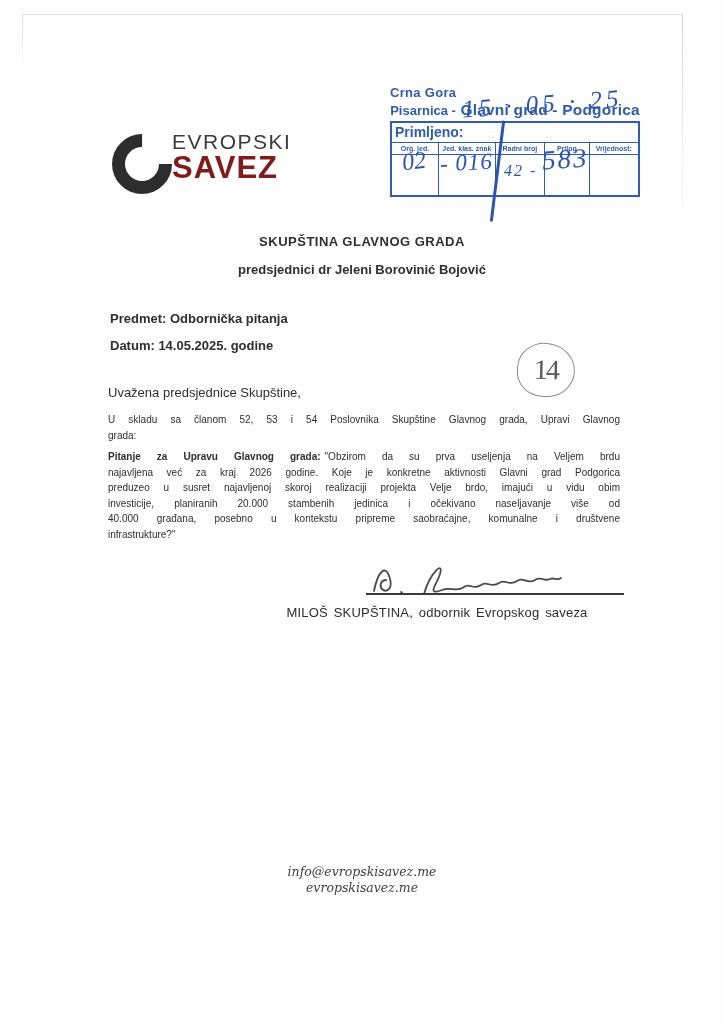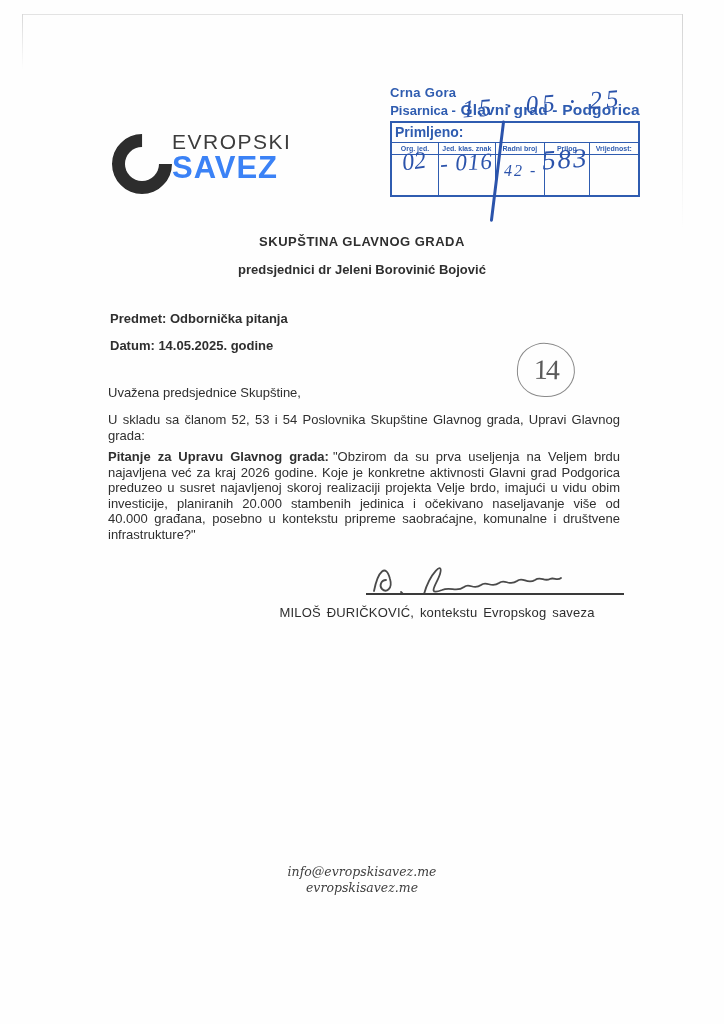--- a/index.html
+++ b/index.html
@@ -14,21 +14,21 @@
 
   
   .logo{position:absolute;left:112px;top:131px;width:200px;height:66px;}
   .logo-arc{
     position:absolute;left:0;top:3px;width:34px;height:34px;
     border:13px solid #2d2d2d;border-top-color:transparent;border-radius:50%;
     transform:rotate(45deg);
   }
   .logo-text{position:absolute;left:60px;top:0;}
   .logo-line1{font-size:21px;font-weight:300;letter-spacing:1.5px;color:#3c3c3c;line-height:21px;}
-  .logo-line2{font-size:31px;font-weight:800;letter-spacing:1px;color:#3b82f6;line-height:32px;}
+  .logo-line2{font-size:31px;font-weight:800;letter-spacing:1px;color:#7f1d1d;line-height:32px;}
 
   
   .stamp{position:absolute;left:390px;top:86px;width:250px;color:#2f5cb0;}
   .stamp-country{text-align:left;font-size:13px;font-weight:600;letter-spacing:.3px;line-height:14px;}
   .stamp-office{text-align:center;line-height:17px;white-space:nowrap;margin-top:1px;}
   .stamp-office .prefix{font-size:13px;font-weight:600;}
   .stamp-office .main{font-size:15.5px;font-weight:700;letter-spacing:.2px;text-align:right;}
   .stamp-table{margin-top:2px;width:246px;border:2px solid #2f5cb0;}
   .stamp-row{display:flex;border-bottom:1.5px solid #2f5cb0;}
   .stamp-row:last-child{border-bottom:none;}
@@ -43,21 +43,21 @@
   .hand-org{position:absolute;left:12px;top:62px;font-size:24px;transform:rotate(-8deg);}
   .hand-klas{position:absolute;left:50px;top:64px;font-size:23px;transform:rotate(-3deg);letter-spacing:1px;}
   .hand-slash{position:absolute;left:106px;top:34px;width:2.5px;height:102px;background:#2b53ab;transform:rotate(7deg);border-radius:2px;}
   .hand-radni{position:absolute;left:114px;top:76px;font-size:16px;letter-spacing:2px;}
   .hand-prilog{position:absolute;left:152px;top:58px;font-size:27px;letter-spacing:2px;transform:rotate(-4deg);}
 
   
   .line{position:absolute;font-size:13px;line-height:15.5px;}
   .b{font-weight:700;}
   .center-col{left:107px;width:510px;text-align:center;}
-  .para{position:absolute;left:108px;width:512px;font-size:13px;line-height:15.5px;}
+  .para{position:absolute;left:108px;width:512px;font-size:10px;line-height:15.5px;}
   .jline{text-align:justify;text-align-last:justify;}
   .lline{text-align:left;}
   .q-label{font-weight:700;margin-right:4px;}
 
   
   .circle14{
     position:absolute;left:517px;top:343px;width:56px;height:52px;
     border:1.6px solid #8a8a8a;border-radius:48% 52% 50% 46%;
     transform:rotate(4deg);
     display:flex;align-items:center;justify-content:center;
@@ -150,20 +150,20 @@
   </div>
 
   <svg class="sig-svg" width="235" height="46" viewBox="0 0 235 46">
     <g fill="none" stroke="#4a4a4a" stroke-width="1.8" stroke-linecap="round">
       <path d="M6,40 C10,20 18,12 22,28 C25,38 18,42 14,38 C11,35 13,29 18,29"></path>
       <path d="M33,41 l1.5,1.5"></path>
       <path d="M56,43 C62,22 76,9 72,23 C69,33 58,45 74,39 C83,35 88,42 96,36 C102,31 105,40 113,34 C119,29 123,38 131,32 C137,27 141,36 149,30 C155,25 159,34 167,29 C173,25 176,31 182,28 C186,26 189,30 193,27"></path>
     </g>
   </svg>
   <div class="sig-line"></div>
-  <div class="signatory">MILOŠ ĐURIČKOVIĆ, kontekstu Evropskog saveza</div>
+  <div class="signatory">MILOŠ SKUPŠTINA, odbornik Evropskog saveza</div>
 
   <div class="footer">
     <div>info@evropskisavez.me</div>
     <div>evropskisavez.me</div>
   </div>
 
 </div>
 
 </body></html>

